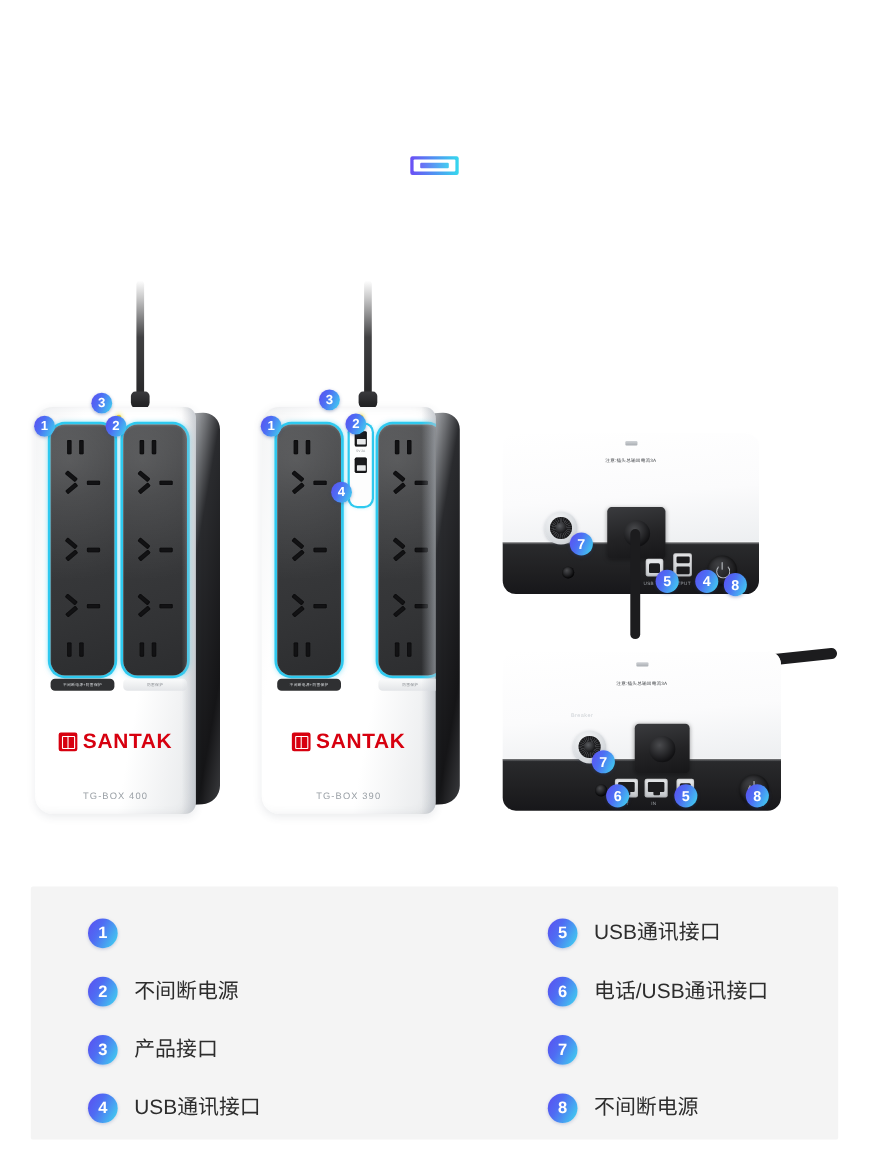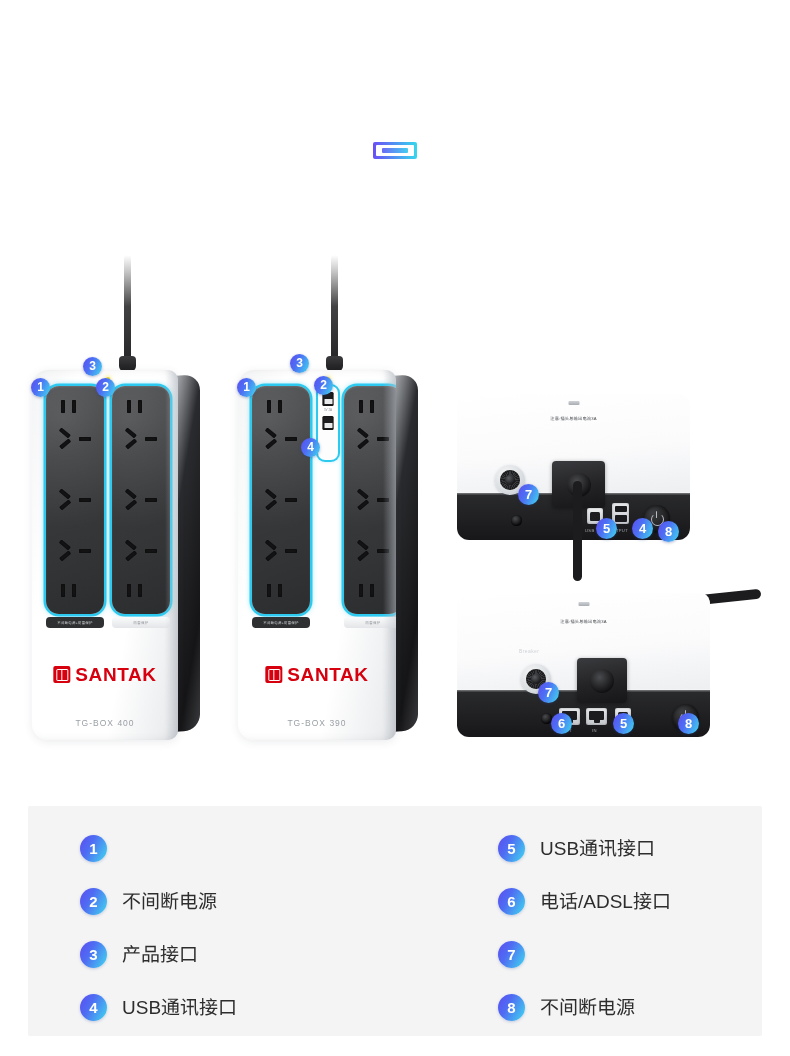--- a/index.html
+++ b/index.html
@@ -570,21 +570,21 @@
       </div>
     </div>
 
     <div class="legend-col right">
       <div class="legend-item">
         <div class="legend-badge">5</div>
         <div class="legend-text">USB通讯接口</div>
       </div>
       <div class="legend-item">
         <div class="legend-badge">6</div>
-        <div class="legend-text">电话/ADSL接口</div>
+        <div class="legend-text">电话/USB通讯接口</div>
       </div>
       <div class="legend-item">
         <div class="legend-badge">7</div>
       </div>
       <div class="legend-item">
         <div class="legend-badge">8</div>
         <div class="legend-text">不间断电源</div>
       </div>
     </div>
   </div>

